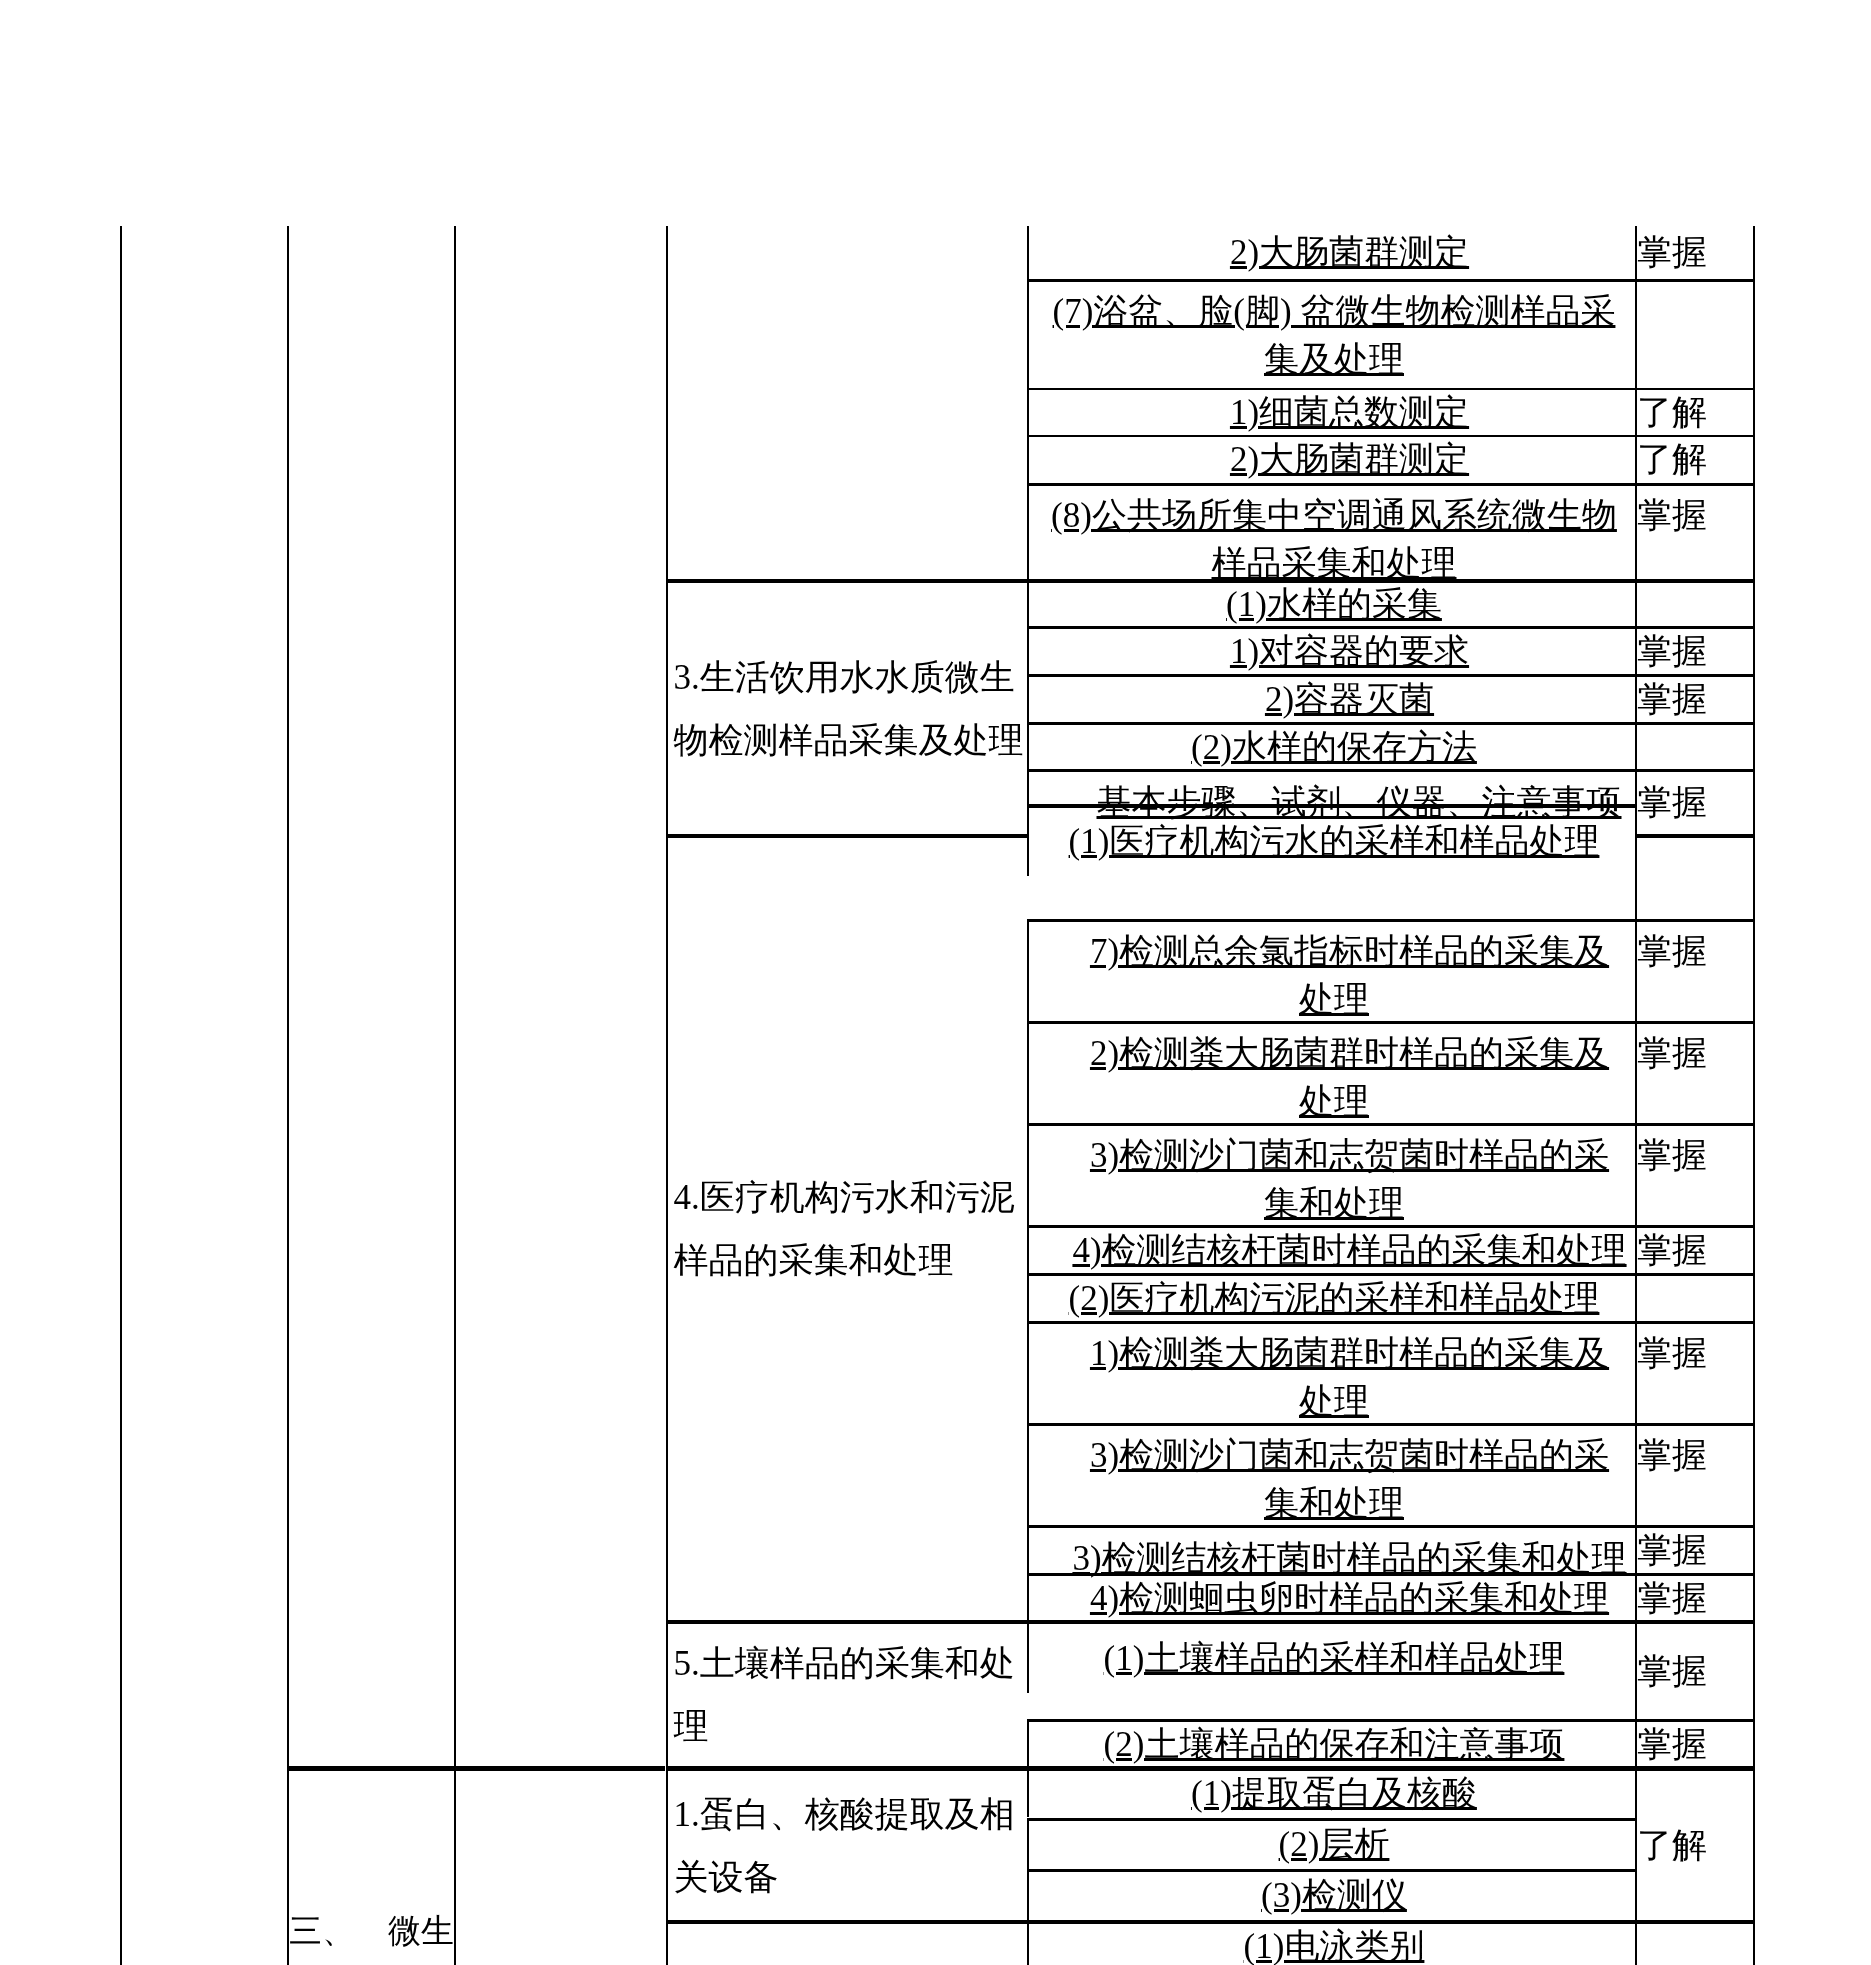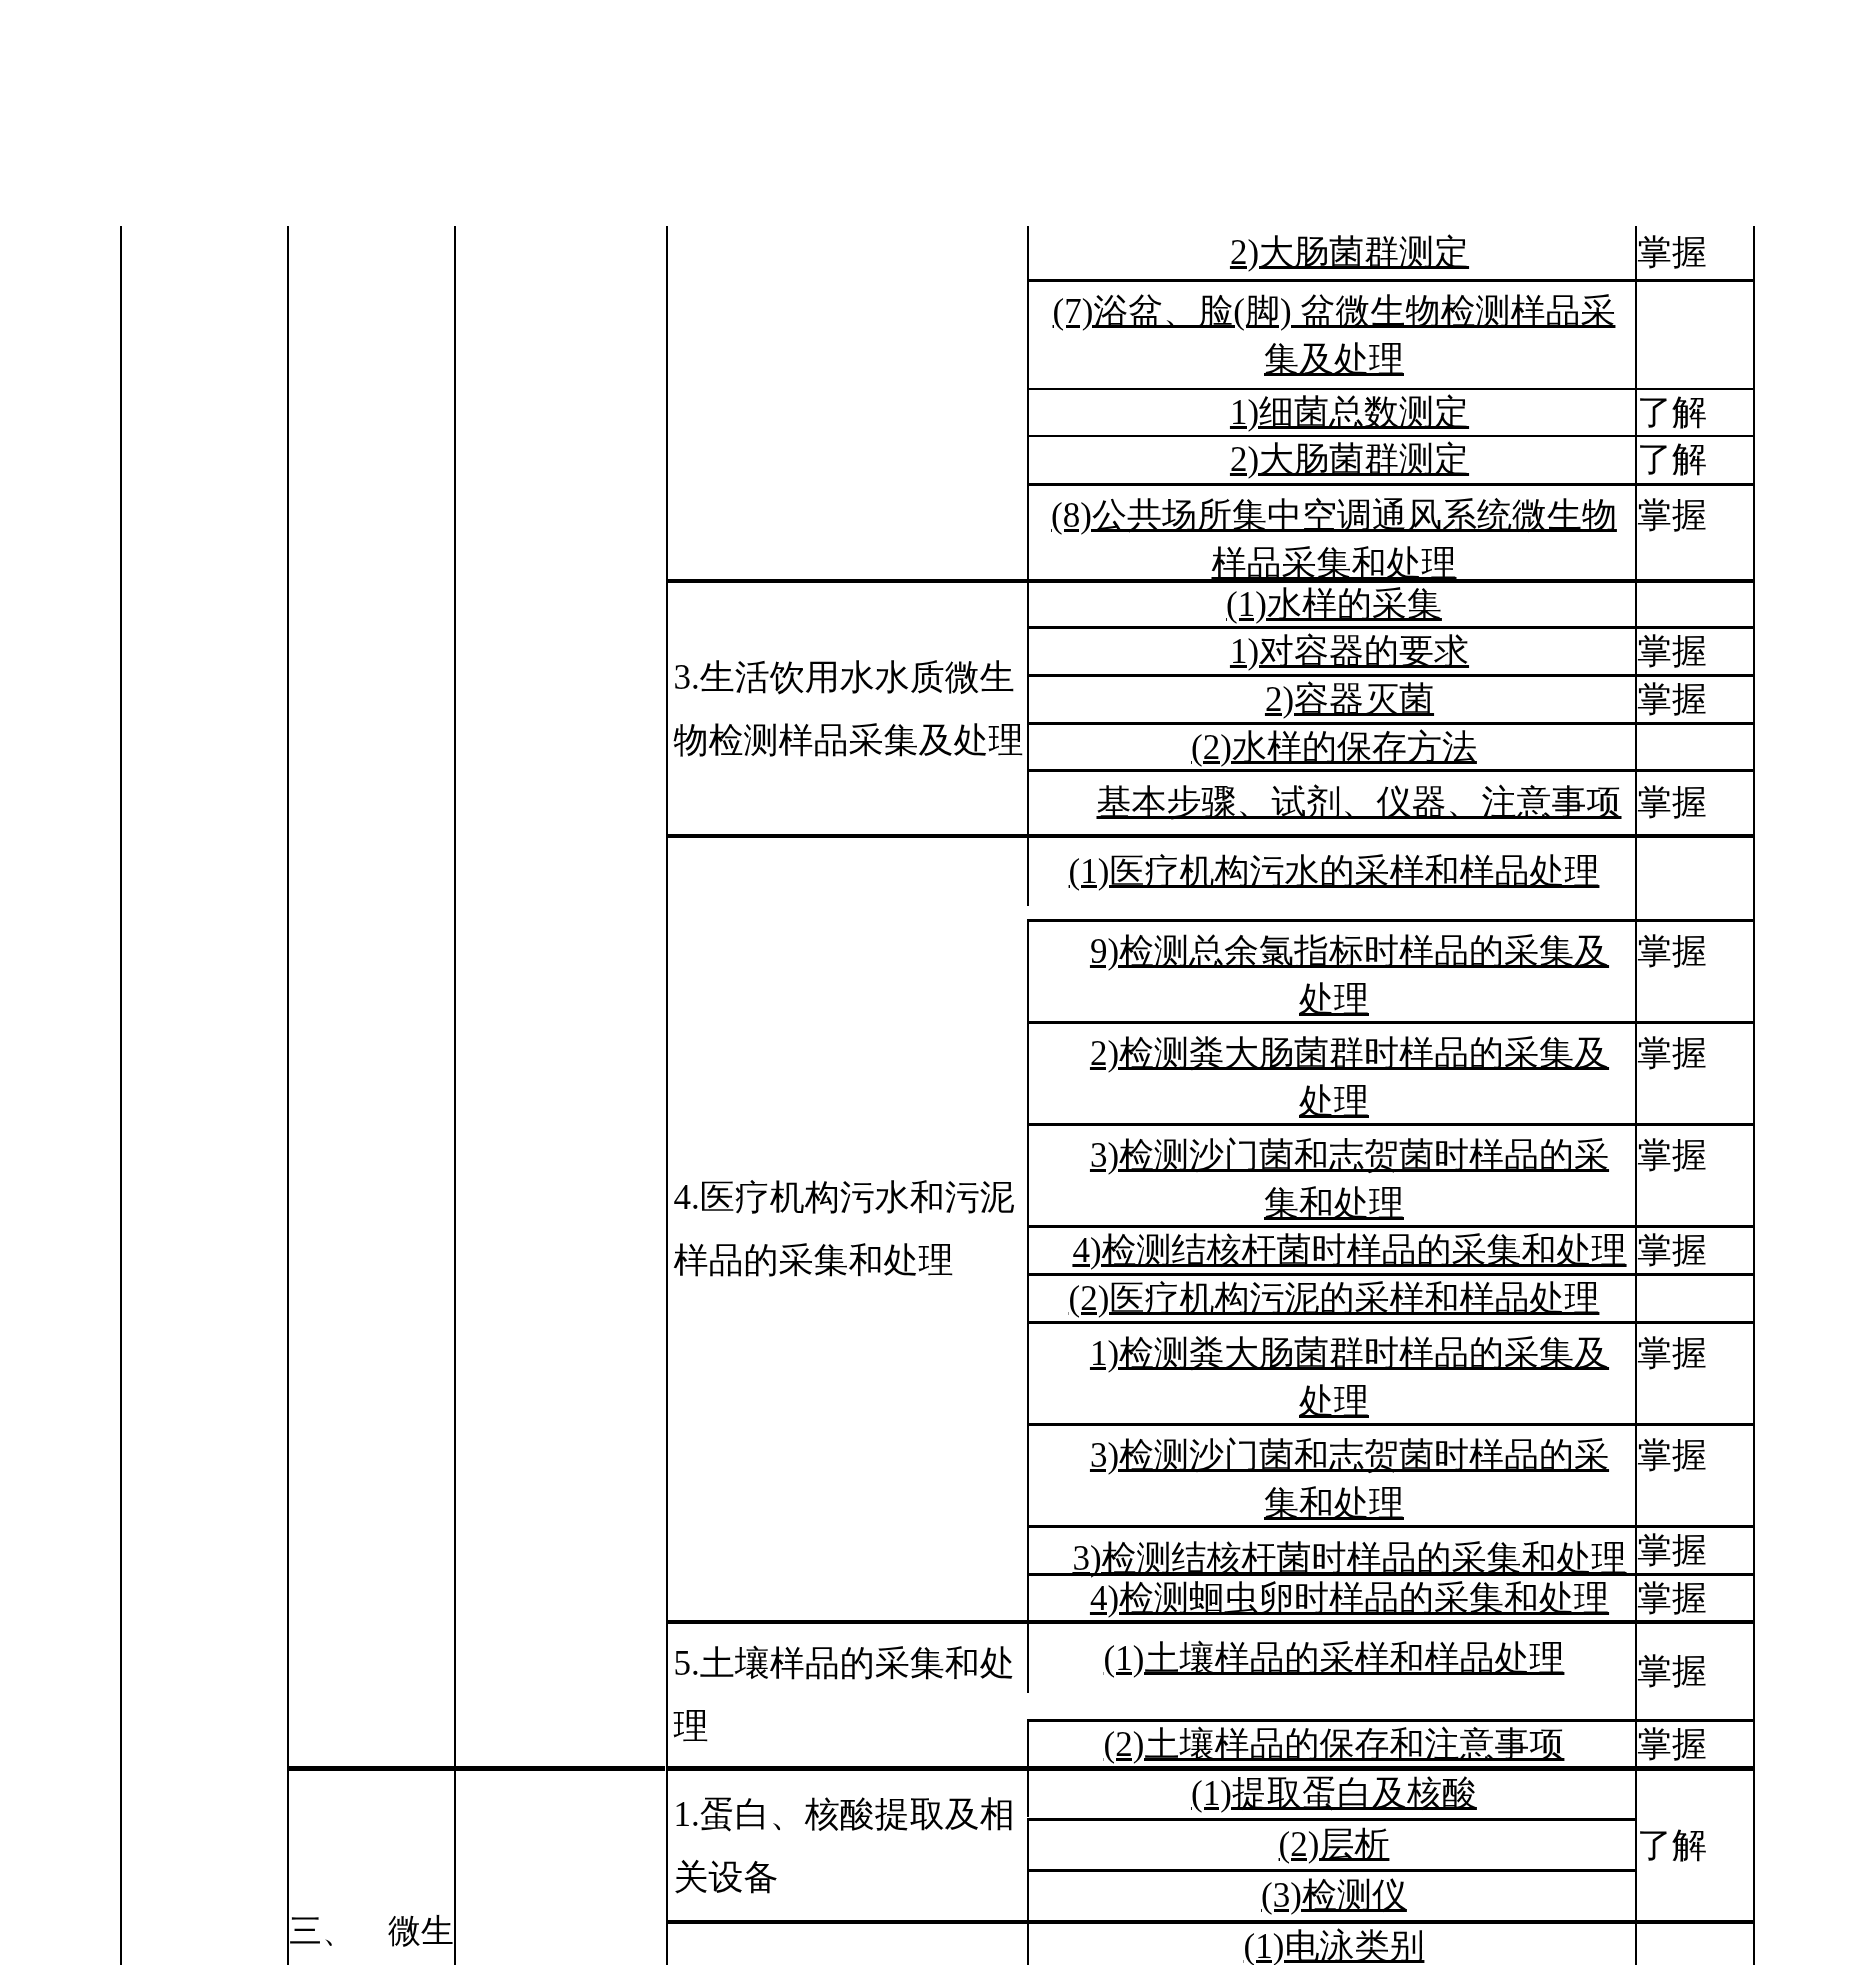--- a/index.html
+++ b/index.html
@@ -106,25 +106,25 @@
       </div>
     <div class="cell c5" style="top:674px;height:48px;border-top-width:3.1px">
         <div class="t iB">2)容器灭菌</div>
       </div>
     <div class="cell c5" style="top:722px;height:48px;border-top-width:3.1px">
         <div class="t">(2)水样的保存方法</div>
       </div>
     <div class="cell c5" style="top:769px;height:65px;border-top-width:3.1px">
         <div class="t iC">基本步骤、试剂、仪器、注意事项</div>
       </div>
-    <div class="cell c5" style="top:834px;height:72px;border-top-width:4.7px">
+    <div class="cell c5" style="top:804px;height:72px;border-top-width:4.7px">
         <div class="t">(1)医疗机构污水的采样和样品处理</div>
       </div>
     <div class="cell c5 top" style="top:919px;height:102px;border-top-width:3.1px">
-        <div class="t iB">9)检测总余氯指标时样品的采集及
+        <div class="t iB">7)检测总余氯指标时样品的采集及
 处理</div>
       </div>
     <div class="cell c5 top" style="top:1021px;height:102px;border-top-width:3.1px">
         <div class="t iB">2)检测粪大肠菌群时样品的采集及
 处理</div>
       </div>
     <div class="cell c5 top" style="top:1123px;height:102px;border-top-width:3.1px">
         <div class="t iB">3)检测沙门菌和志贺菌时样品的采
 集和处理</div>
       </div>

